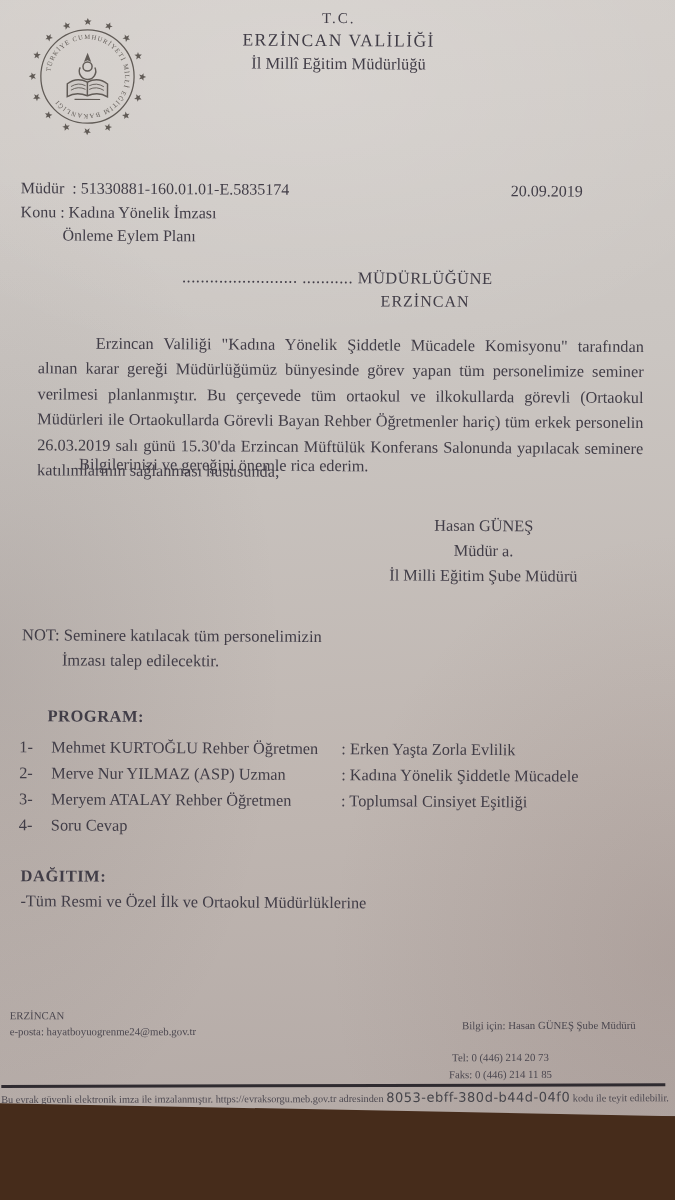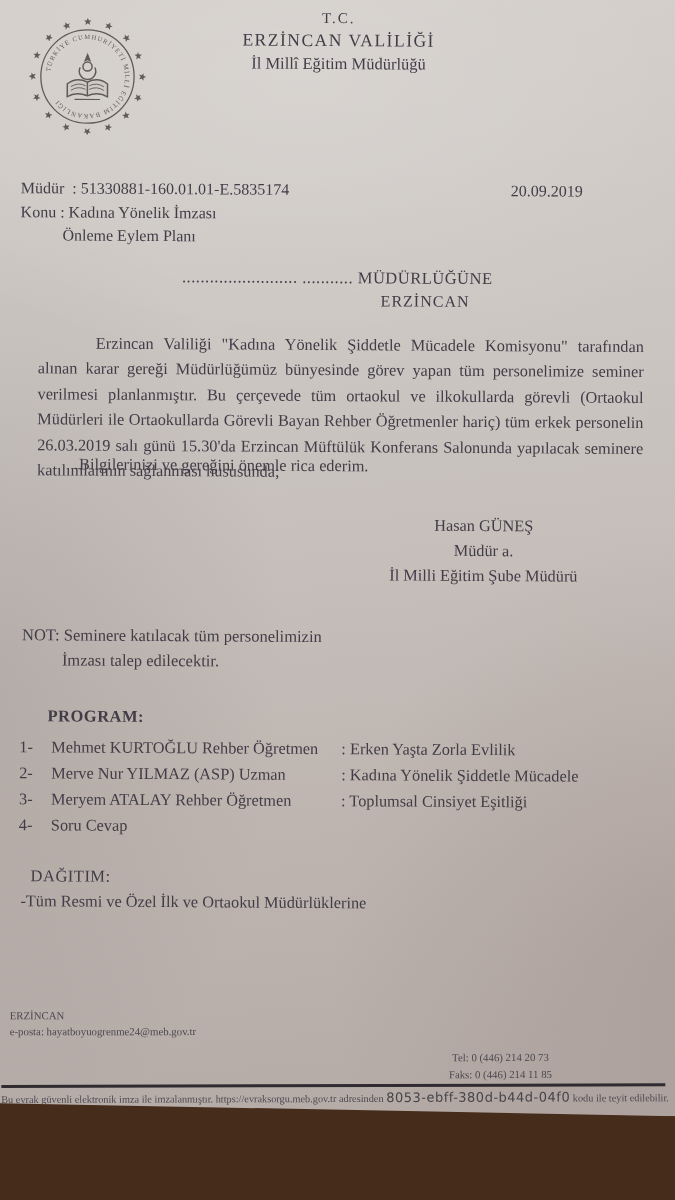--- a/index.html
+++ b/index.html
@@ -59,21 +59,21 @@
   .note{left:34px;top:632px;font-size:16.5px;line-height:25px;}
   .note .l2{margin-left:40px;}
 
   .proghead{left:32px;top:716px;font-size:16.5px;font-weight:bold;letter-spacing:.5px;margin-left:28px;}
   .proglist{left:32px;top:744px;width:620px;font-size:16.3px;line-height:26px;}
   .progrow{display:flex;}
   .prog-num{width:32px;flex:0 0 auto;}
   .prog-person{width:290px;flex:0 0 auto;}
   .prog-topic{flex:1;}
 
-  .daghead{left:44px;top:876px;font-size:16.5px;letter-spacing:.5px;}
+  .daghead{left:34px;top:876px;font-size:16.5px;letter-spacing:.5px;font-weight:bold;}
   .dagline{left:34px;top:901px;font-size:16.3px;}
 
   .foot{font-size:10.8px;color:#4c4850;}
   .foot-adr{left:24px;top:1016px;line-height:16px;width:330px;transform:rotate(-.4deg);}
   .foot-info{left:380px;top:1026px;width:270px;text-align:right;transform:rotate(-.4deg);}
   .foot-tel{left:380px;top:1056px;width:270px;text-align:center;transform:rotate(-.4deg);line-height:17px;}
   .rule{left:16px;top:1092px;width:664px;height:3px;background:#2f2b30;transform:rotate(-.5deg);}
   .verify{left:16px;top:1098px;width:664px;font-size:10.3px;color:#4c4850;transform:rotate(-.5deg);white-space:nowrap;}
   .verify .code{font-family:"DejaVu Sans",sans-serif;font-size:13px;color:#45444a;letter-spacing:.5px;}
 
@@ -176,20 +176,21 @@
     </div>
   </div>
 
   <div class="abs daghead">DAĞITIM:</div>
   <div class="abs dagline">-Tüm Resmi ve Özel İlk ve Ortaokul Müdürlüklerine</div>
 
   <div class="abs foot foot-adr">
     <div>ERZİNCAN</div>
     <div>e-posta: hayatboyuogrenme24@meb.gov.tr</div>
   </div>
+  <div class="abs foot foot-info">Bilgi için:  Hasan GÜNEŞ Şube Müdürü</div>
   <div class="abs foot foot-tel">
     <div>Tel:  0 (446) 214 20 73</div>
     <div>Faks:  0 (446) 214 11 85</div>
   </div>
   <div class="abs rule"></div>
   <div class="abs verify">
     <span>Bu evrak güvenli elektronik imza ile imzalanmıştır. https://evraksorgu.meb.gov.tr adresinden </span><span class="code">8053-ebff-380d-b44d-04f0</span><span> kodu ile teyit edilebilir.</span>
   </div>
 
 </div>

